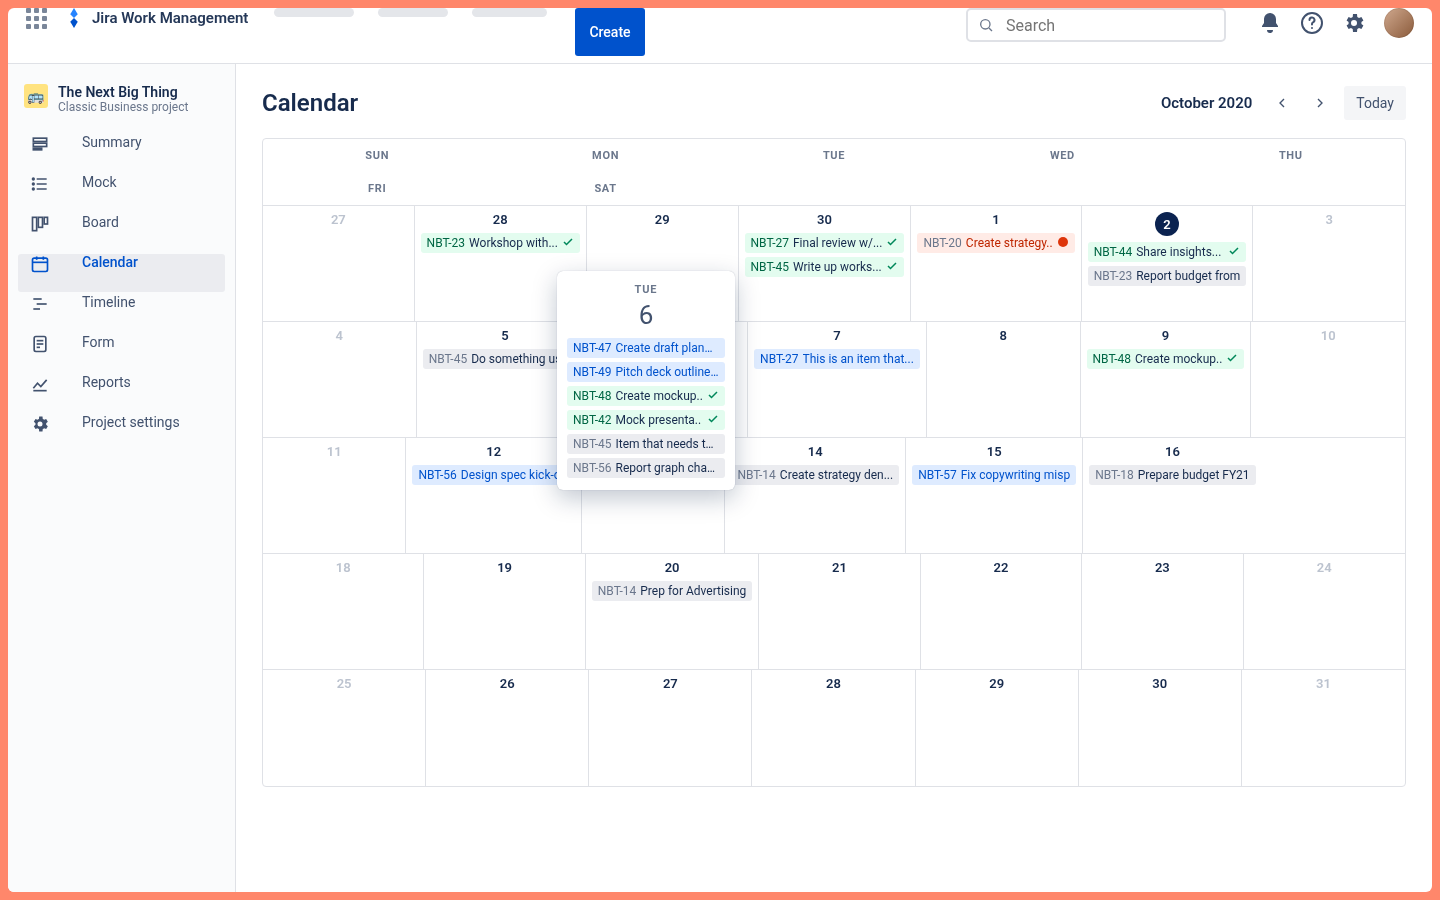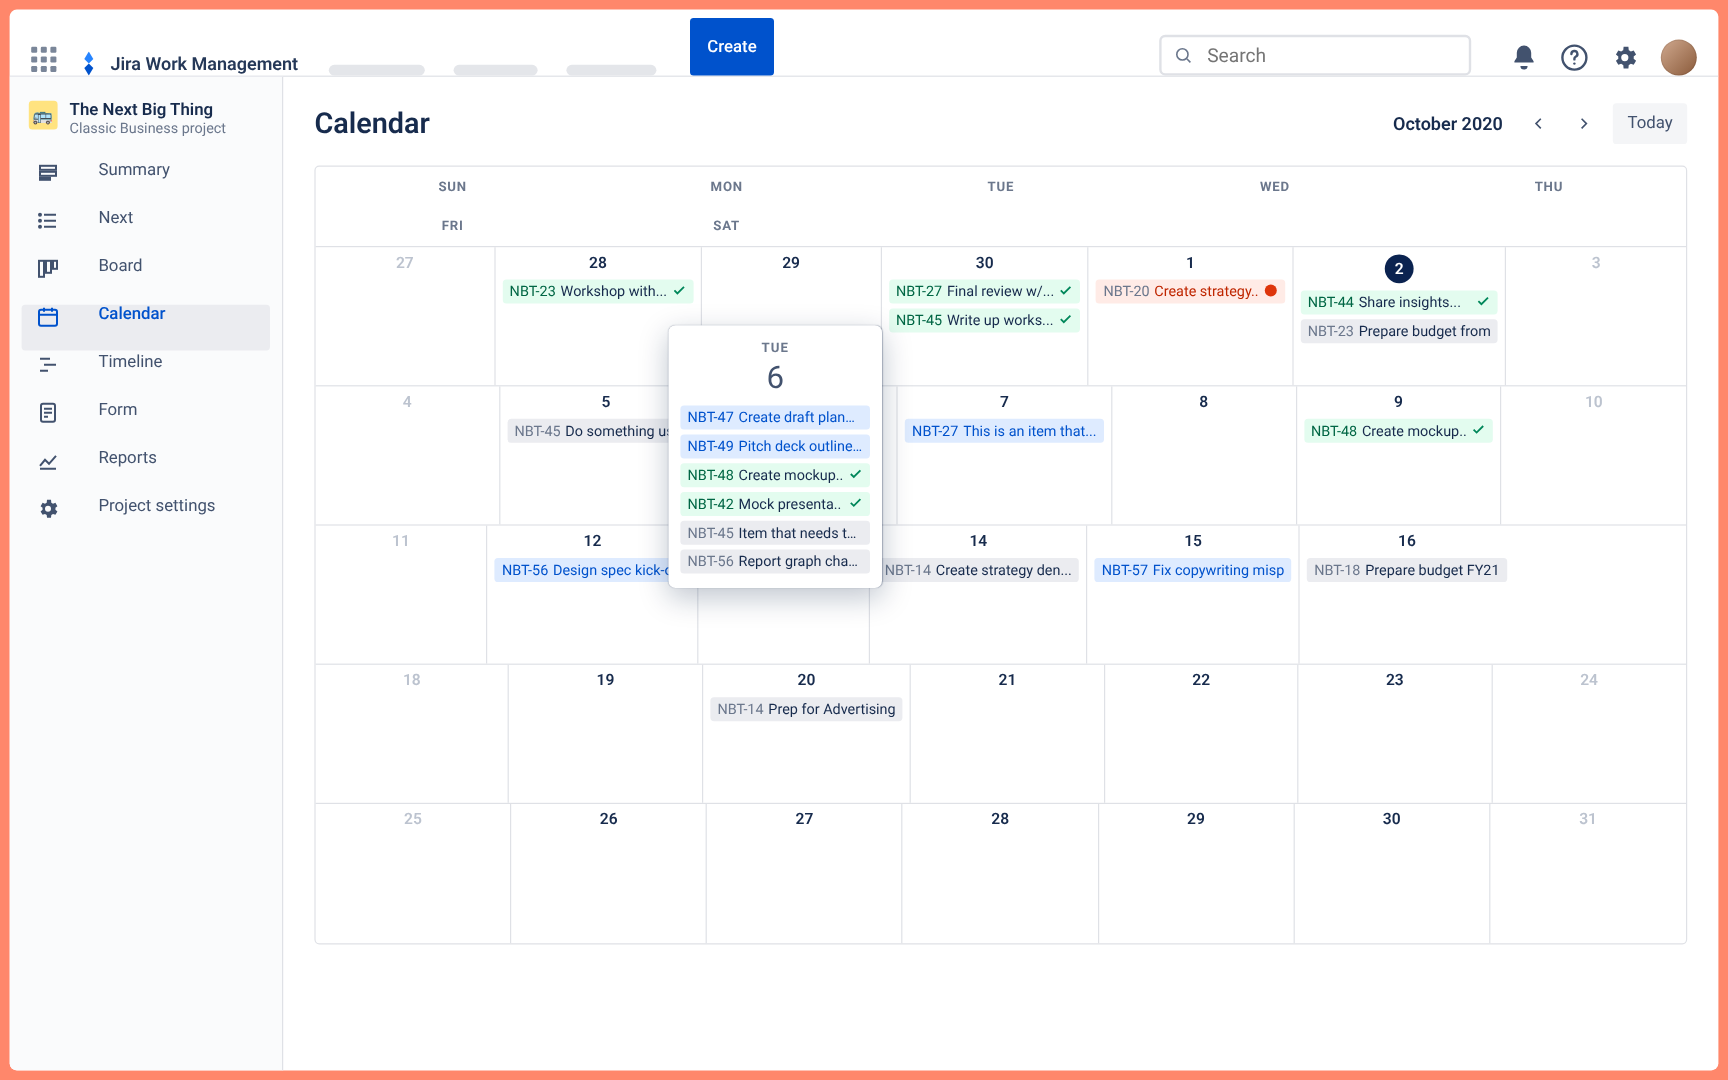--- a/index.html
+++ b/index.html
@@ -17,21 +17,21 @@
     --c-red:#bf2600;
     --c-red-bg:#ffebe6;
     --c-frame:#ff876b;
   }
   *{box-sizing:border-box;font-family:-apple-system,BlinkMacSystemFont,"Segoe UI",Roboto,Helvetica,Arial,sans-serif}
   html,body{margin:0;padding:0;height:100%;width:100%;background:#fff;color:var(--c-text)}
   body{padding:8px;background:var(--c-frame)}
   .app{background:#fff;border-radius:6px;height:884px;width:1424px;margin:auto;display:flex;flex-direction:column;overflow:hidden}
 
   
-  .topbar{display:flex;align-items:flex-end;height:56px;padding:0 18px;border-bottom:1px solid var(--c-border);gap:14px}
+  .topbar{display:flex;align-items:flex-start;height:56px;padding:0 18px;border-bottom:1px solid var(--c-border);gap:14px}
   .apps-btn{width:24px;height:24px;display:grid;grid-template-columns:repeat(3,5px);grid-template-rows:repeat(3,5px);gap:3px}
   .apps-btn span{background:#7a8699;border-radius:1px}
   .logo{display:flex;align-items:center;gap:8px;color:#253858;font-weight:600;font-size:15px}
   .logo svg{width:20px;height:20px}
   .nav-ghost{display:flex;gap:24px;margin-left:12px}
   .nav-ghost span{height:9px;border-radius:5px;background:#e4e6ea}
   .nav-ghost span:nth-child(1){width:80px}
   .nav-ghost span:nth-child(2){width:70px}
   .nav-ghost span:nth-child(3){width:75px}
   .create-btn{background:var(--c-blue);color:#fff;border:none;border-radius:3px;font-weight:500;font-size:14px;height:48px;padding:0 14px;margin-left:14px;cursor:pointer}
@@ -182,21 +182,21 @@
           </a>
           <a>
             <span><svg viewBox="0 0 24 24" fill="none" stroke="currentColor" stroke-width="2">
                 <line x1="8" y1="6" x2="20" y2="6"></line>
                 <line x1="8" y1="12" x2="20" y2="12"></line>
                 <line x1="8" y1="18" x2="20" y2="18"></line>
                 <circle cx="4" cy="6" r="1" fill="currentColor"></circle>
                 <circle cx="4" cy="12" r="1" fill="currentColor"></circle>
                 <circle cx="4" cy="18" r="1" fill="currentColor"></circle>
               </svg></span>
-            <span>Next</span>
+            <span>Mock</span>
           </a>
           <a>
             <span><svg viewBox="0 0 24 24" fill="none" stroke="currentColor" stroke-width="2">
                 <rect x="3" y="4" width="5" height="16"></rect>
                 <rect x="10" y="4" width="5" height="12"></rect>
                 <rect x="17" y="4" width="4" height="8"></rect>
               </svg></span>
             <span>Board</span>
           </a>
           <a class="active">
@@ -319,21 +319,21 @@
                 <div class="dnum"><span class="today-dot">2</span></div>
                 <div class="pill green">
                   <span class="tid">NBT-44</span>
                   <span class="ttext">Share insights...</span>
                   <span class="check"><svg viewBox="0 0 24 24" fill="none" stroke="currentColor" stroke-width="3">
                       <polyline points="20 6 9 17 4 12"></polyline>
                     </svg></span>
                 </div>
                 <div class="pill gray">
                   <span class="tid">NBT-23</span>
-                  <span class="ttext">Prepare budget from</span>
+                  <span class="ttext">Report budget from</span>
                 </div>
               </div>
               <div class="day">
                 <div class="dnum off">3</div>
               </div>
             </div>
             <div class="week">
               <div class="day">
                 <div class="dnum off">4</div>
               </div>

